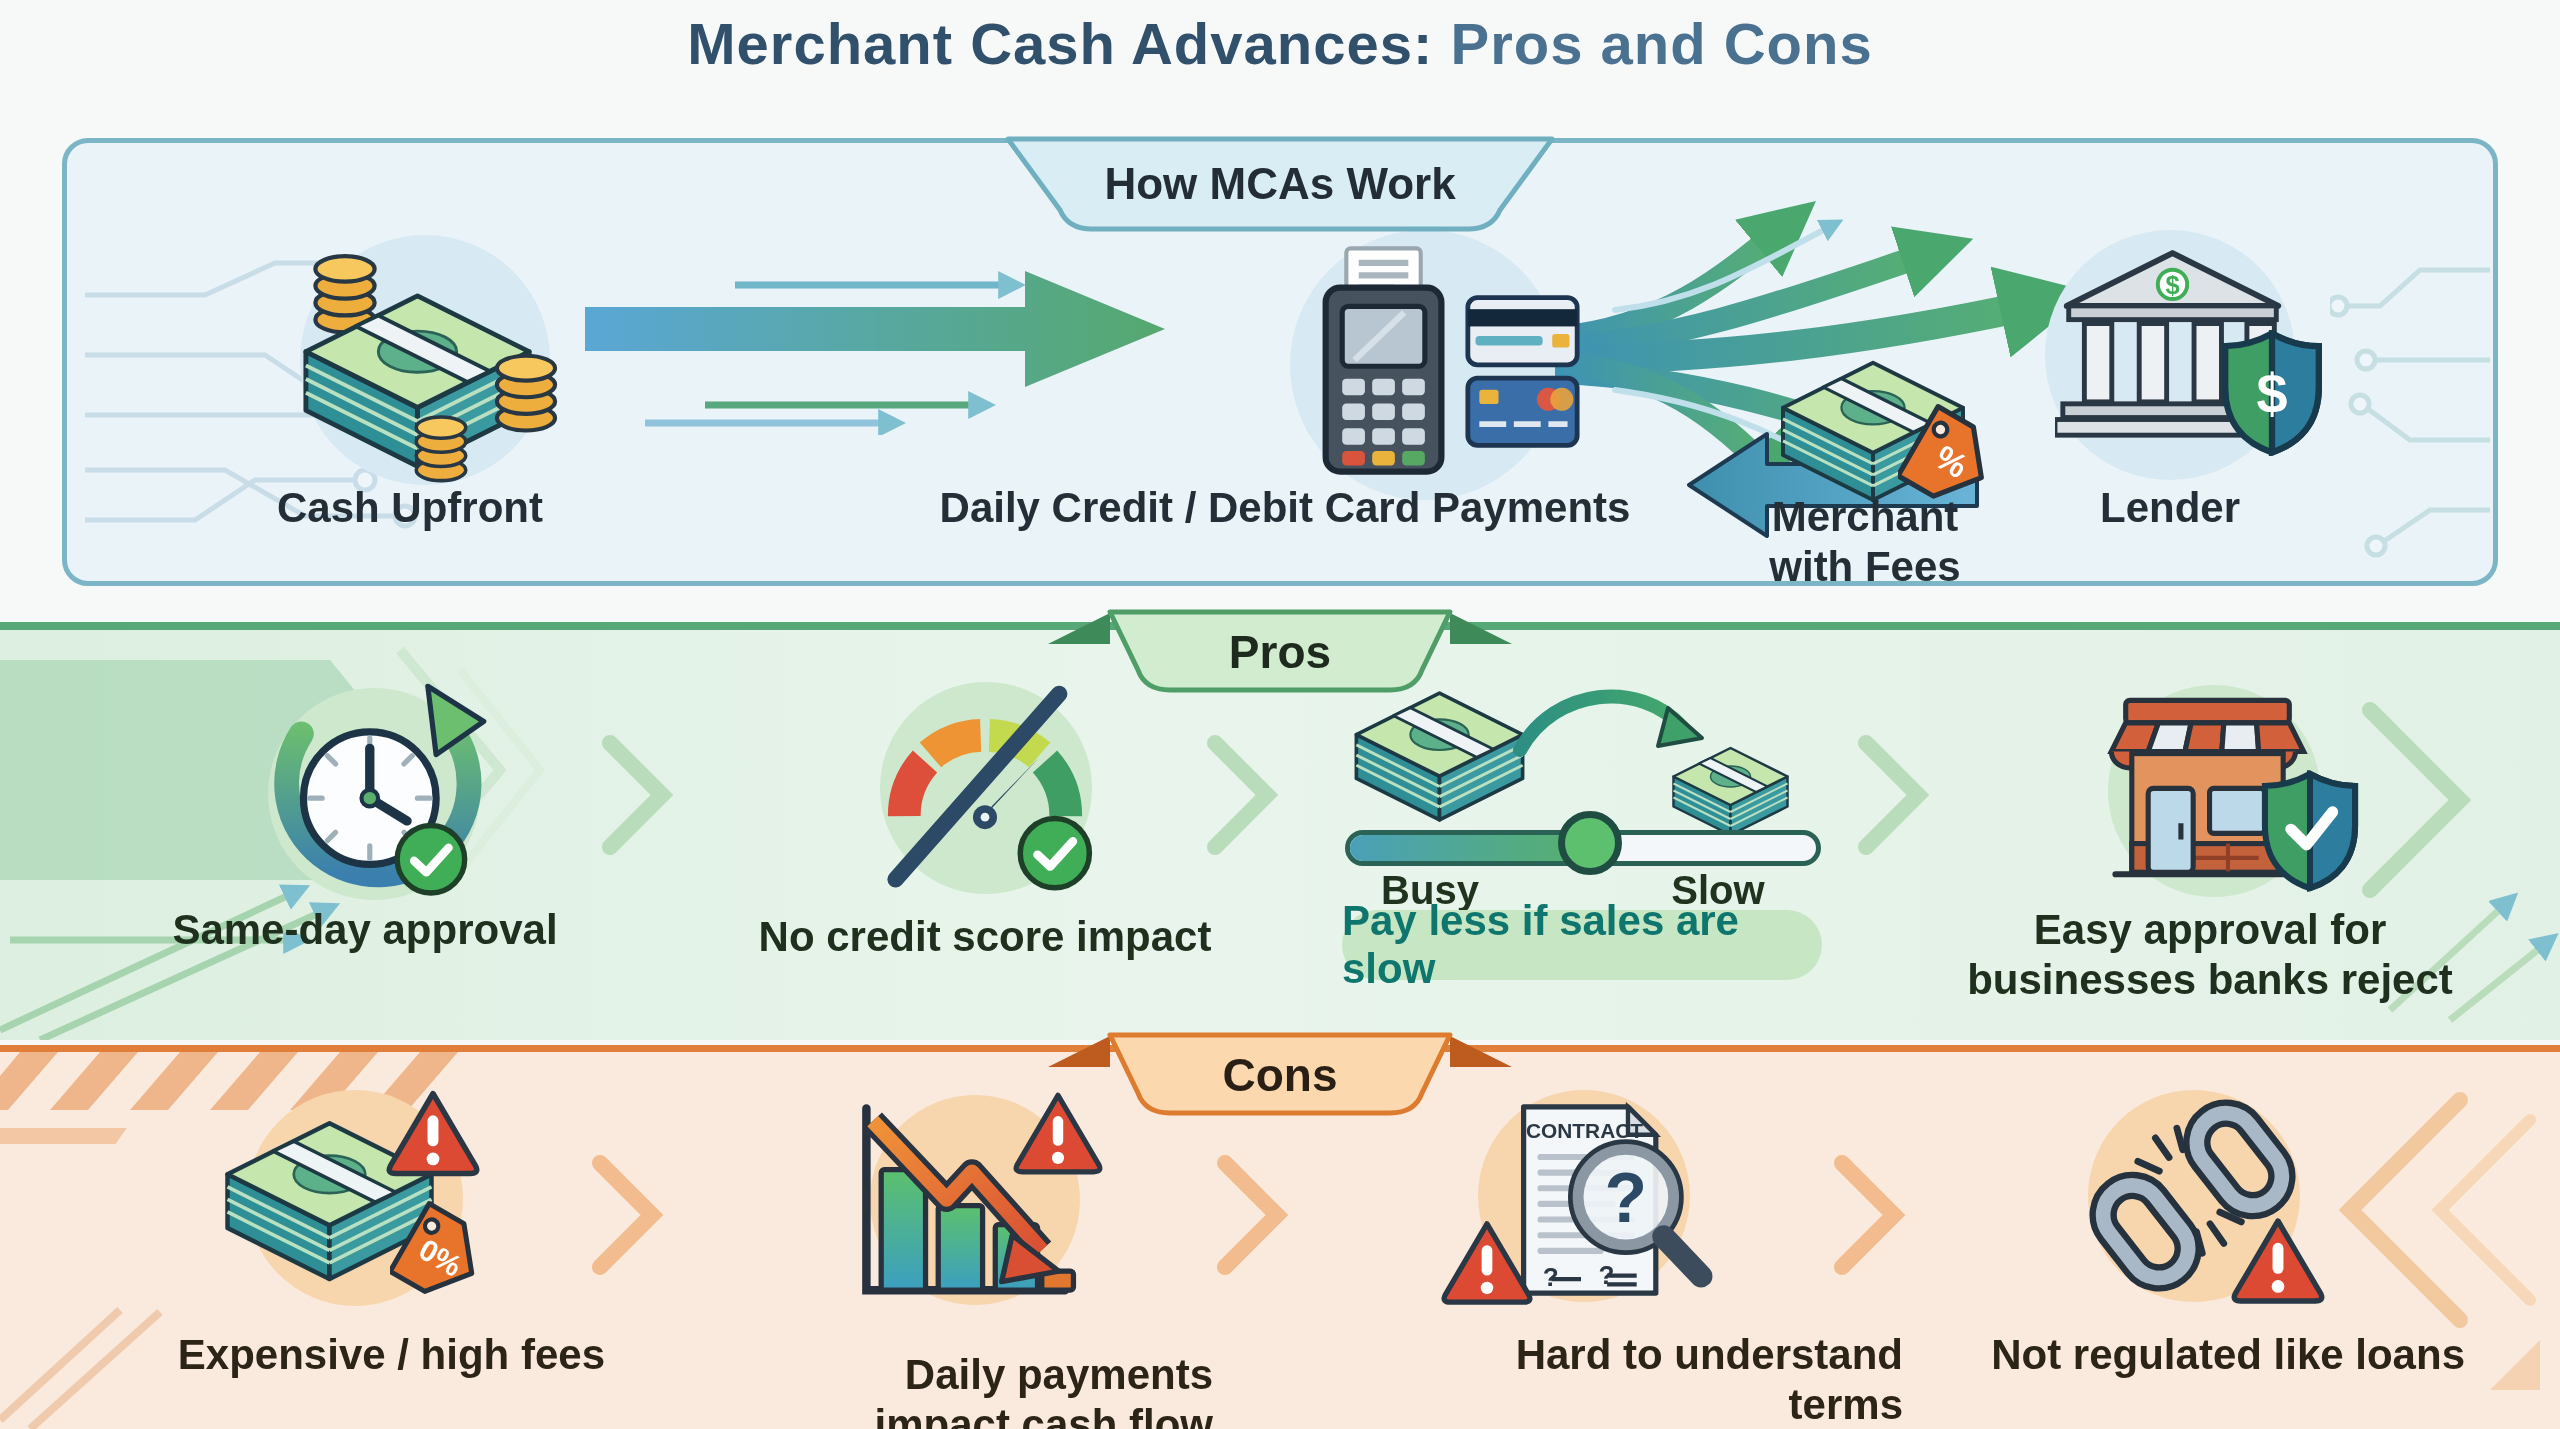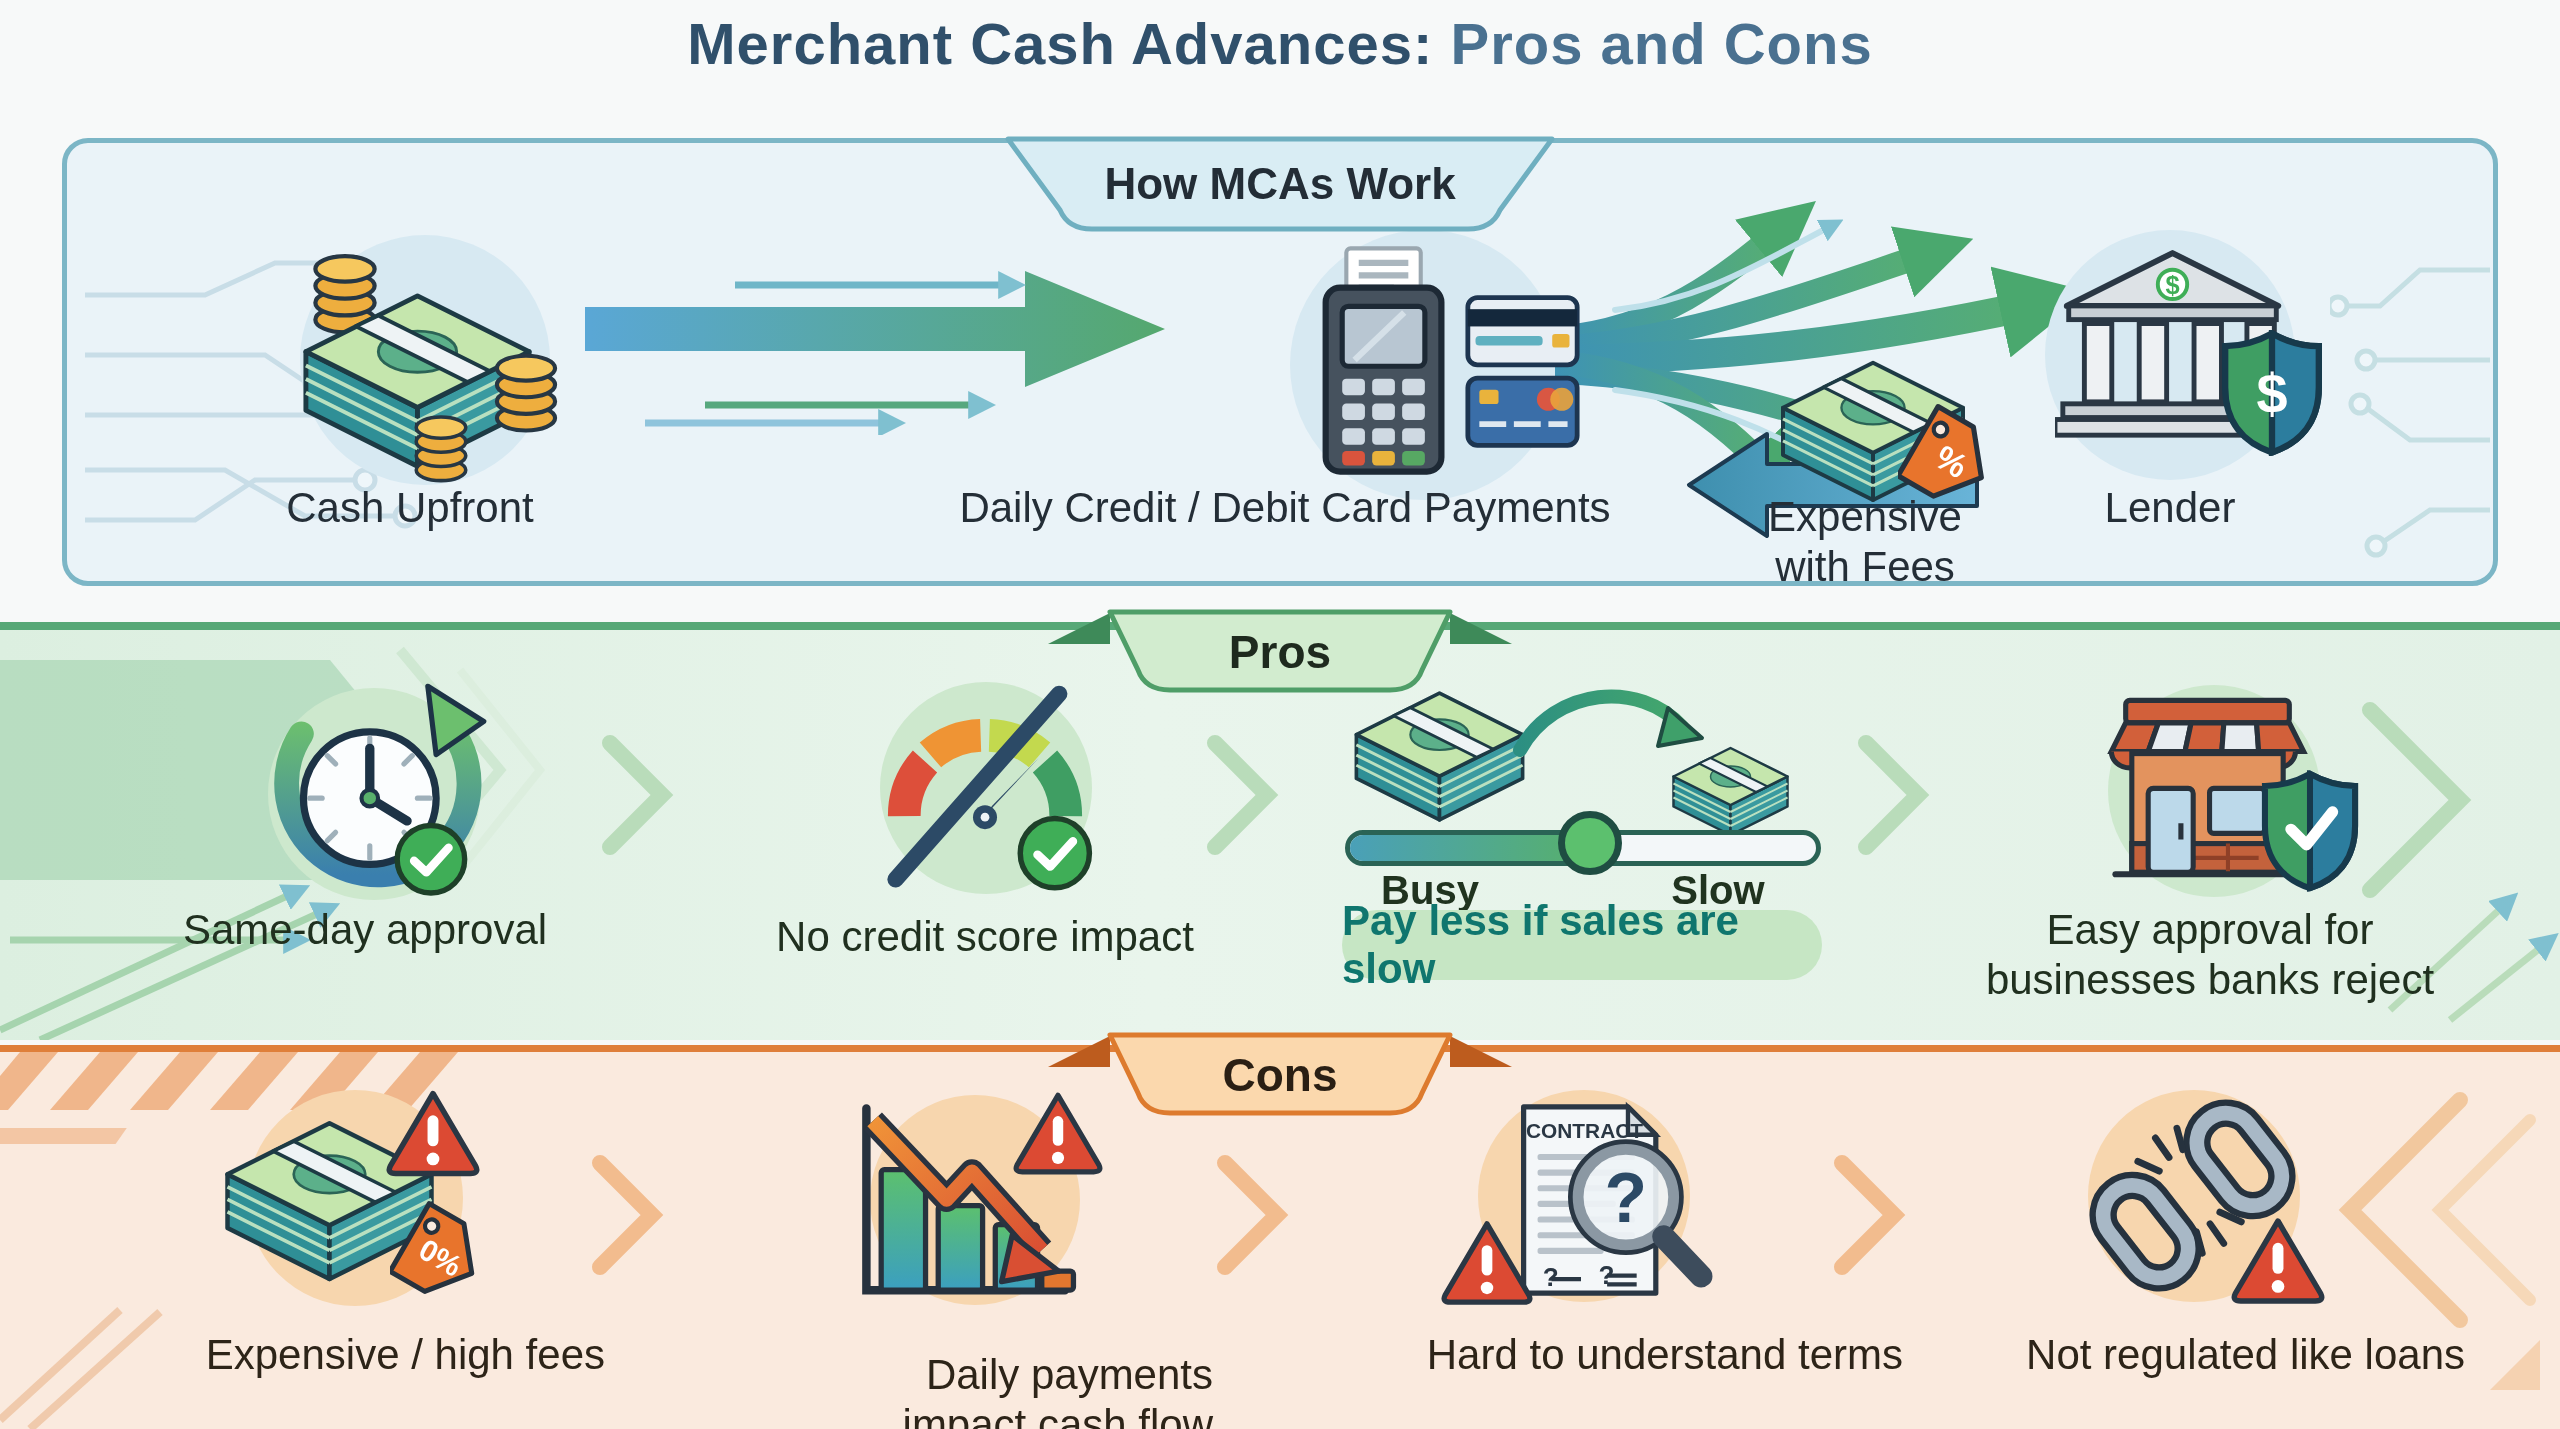--- a/index.html
+++ b/index.html
@@ -9,21 +9,21 @@
   
   .title{position:absolute;top:10px;left:0;width:2560px;text-align:center;
          font-size:58px;font-weight:bold;letter-spacing:1px;}
   .title .t1{color:#30506b;}
   .title .t2{color:#4a7190;}
   
   .panel-how{position:absolute;left:62px;top:138px;width:2436px;height:448px;
              background:#eaf3f8;border:5px solid #7cb6c6;border-radius:26px;box-sizing:border-box;}
   .tab-svg{position:absolute;z-index:5;}
   .step-circle{position:absolute;border-radius:50%;background:#d7e9f2;}
-  .lbl{position:absolute;text-align:center;font-weight:normal;color:#242e37;
+  .lbl{position:absolute;text-align:center;font-weight:bold;color:#242e37;
        font-size:42px;line-height:1.18;z-index:4;}
   .lbl.green{color:#20301f;}
   .lbl.orange{color:#2d2418;text-align:right;}
   
   .sec-pros{position:absolute;left:0;top:622px;width:2560px;height:418px;
             background:linear-gradient(90deg,#dcefe0,#e9f5ec 45%,#e2f1e6);
             border-top:8px solid #57a877;box-sizing:border-box;}
   .pros-circle{position:absolute;border-radius:50%;background:#cde8cd;}
   
   .sec-cons{position:absolute;left:0;top:1045px;width:2560px;height:384px;
@@ -389,21 +389,21 @@
   <polygon points="292,32 82,32 82,2 4,53 82,104 82,74 292,74" fill="url(#gBlue)" stroke="#1d3a50" stroke-width="4" stroke-linejoin="round"></polygon>
 </svg>
 <svg class="abs z2" style="left:1778px;top:358px" width="190" height="150" viewBox="0 0 240 190">
       <use href="#sym-money"></use>
     </svg>
 <svg class="abs z3" style="left:1898px;top:398px" width="102" height="122" viewBox="0 0 120 130">
   <use href="#sym-tag"></use>
   <text x="64" y="80" text-anchor="middle" font-size="40" font-weight="bold" fill="#ffffff" transform="rotate(30 60 65)">%</text>
 </svg>
 <div class="lbl" style="left:1715px;top:492px;width:300px">
-  <div>Expensive</div>
+  <div>Merchant</div>
   <div>with Fees</div>
 </div>
 
 <div class="step-circle z1" style="left:2045px;top:230px;width:250px;height:250px"></div>
 <svg class="abs z2" style="left:2055px;top:245px" width="235" height="208" viewBox="0 0 240 212">
   <use href="#sym-bank"></use>
   <text x="120" y="50" text-anchor="middle" font-size="26" font-weight="bold" fill="#3fae57">$</text>
 </svg>
 <svg class="abs z3" style="left:2218px;top:330px" width="108" height="126" viewBox="0 0 120 140">
   <use href="#sym-shield"></use>

